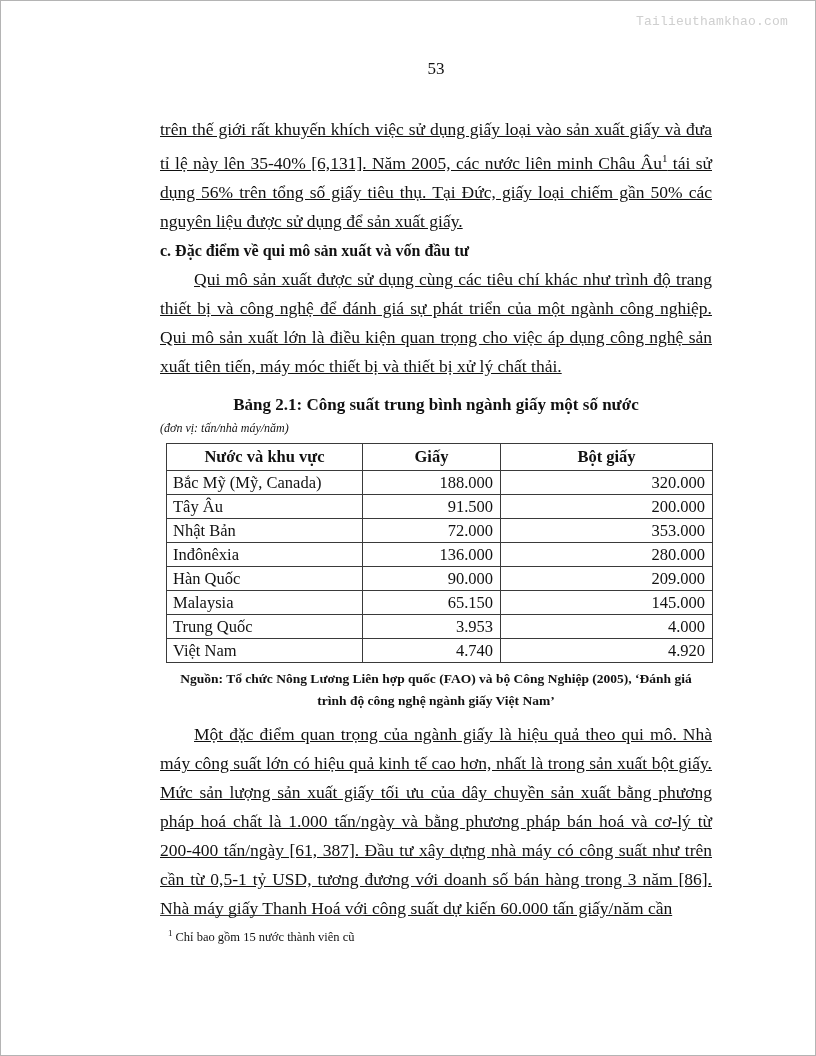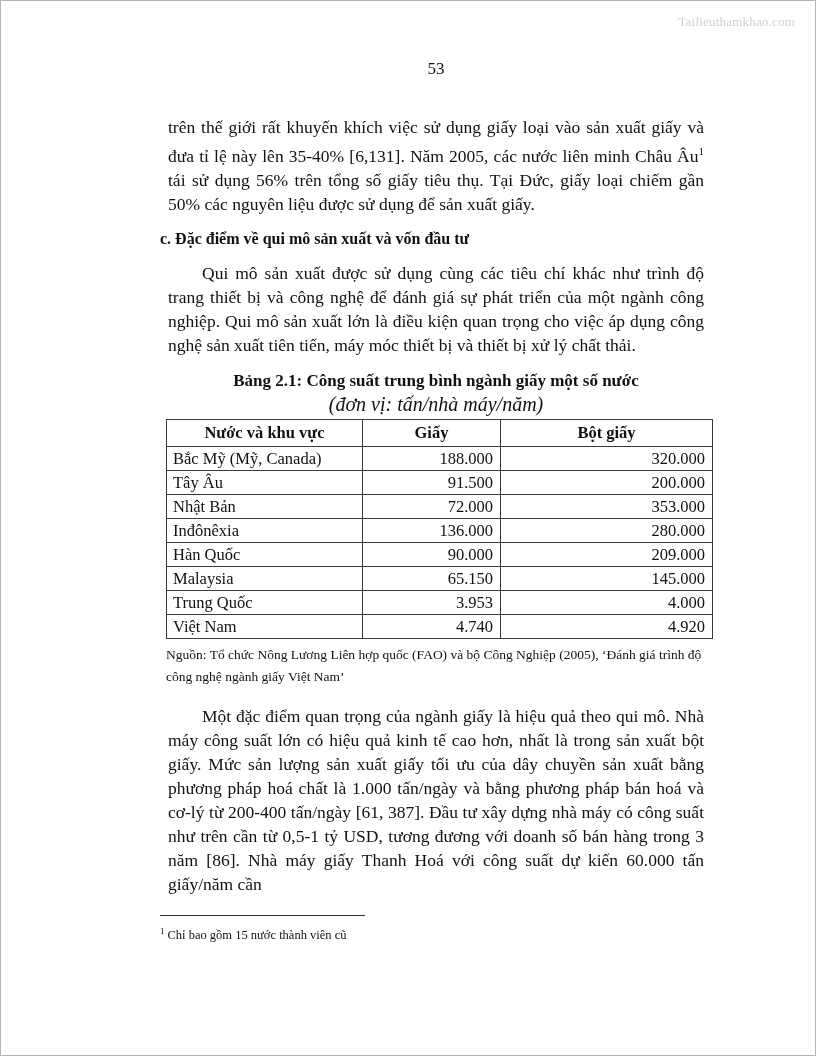--- a/index.html
+++ b/index.html
@@ -23,23 +23,23 @@
     left: 0; top: 0;
     width: 816px;
     height: 1056px;
     border: 1px solid #b4b4b4;
     box-sizing: border-box;
     pointer-events: none;
   }
 
   .watermark {
     position: absolute;
-    right: 21px;
+    right: 28px;
     top: 14px;
-    font-family: Liberation Serif, serif;
+    font-family: Liberation Mono, monospace;
     font-size: 13px;
     letter-spacing: 0.2px;
     color: #cfcfcf;
     white-space: nowrap;
   }
 
   .content {
     position: absolute;
     left: 160px;
     top: 60px;
@@ -48,25 +48,26 @@
 
   .page-number {
     text-align: center;
     font-size: 17px;
     margin: 0 0 38px 0;
     line-height: 1;
   }
 
   p.body {
     font-size: 17.5px;
-    line-height: 24px;
+    line-height: 29px;
     text-align: justify;
     text-justify: inter-word;
-    margin: 8px;
+    margin: 0;
     text-indent: 0;
+    text-decoration: underline;
   }
   p.body.indent {
     text-indent: 34px;
   }
 
   .sub-heading {
     font-size: 16px;
     font-weight: bold;
     line-height: 29px;
     margin: 0;
@@ -74,23 +75,23 @@
   }
 
   .table-caption {
     font-size: 17px;
     font-weight: bold;
     text-align: center;
     margin: 12px 0 0 0;
     line-height: 24px;
   }
   .table-unit {
-    font-size: 20px;
+    font-size: 12px;
     font-style: italic;
-    text-align: center;
+    text-align: left;
     margin: 0 0 4px 0;
     line-height: 22px;
     font-family: Liberation Serif, serif;
   }
 
   table.data {
     border-collapse: collapse;
     width: 546px;
     margin: 0 0 0 6px;
     table-layout: fixed;
@@ -119,40 +120,41 @@
     padding-right: 7px;
   }
   col.c-region { width: 196px; }
   col.c-paper  { width: 138px; }
   col.c-pulp   { width: 212px; }
 
   .source-note {
     font-size: 13.5px;
     line-height: 22px;
     margin: 5px 0 0 6px;
-    text-align: left;
+    text-align: center;
     width: 540px;
+    font-weight: bold;
   }
 
   .footnote-area {
     position: absolute;
     left: 160px;
     top: 915px;
     width: 552px;
   }
   .footnote-rule {
     width: 205px;
     height: 0;
     border-top: 1px solid #333333;
     margin: 0 0 6px 0;
   }
   .footnote-text {
     font-size: 12.5px;
     line-height: 18px;
-    margin: 0;
+    margin: 8px;
   }
   .footnote-text sup {
     font-size: 9px;
     vertical-align: super;
     margin-right: 3px;
   }
   sup.fn-ref {
     font-size: 11px;
     vertical-align: super;
   }

